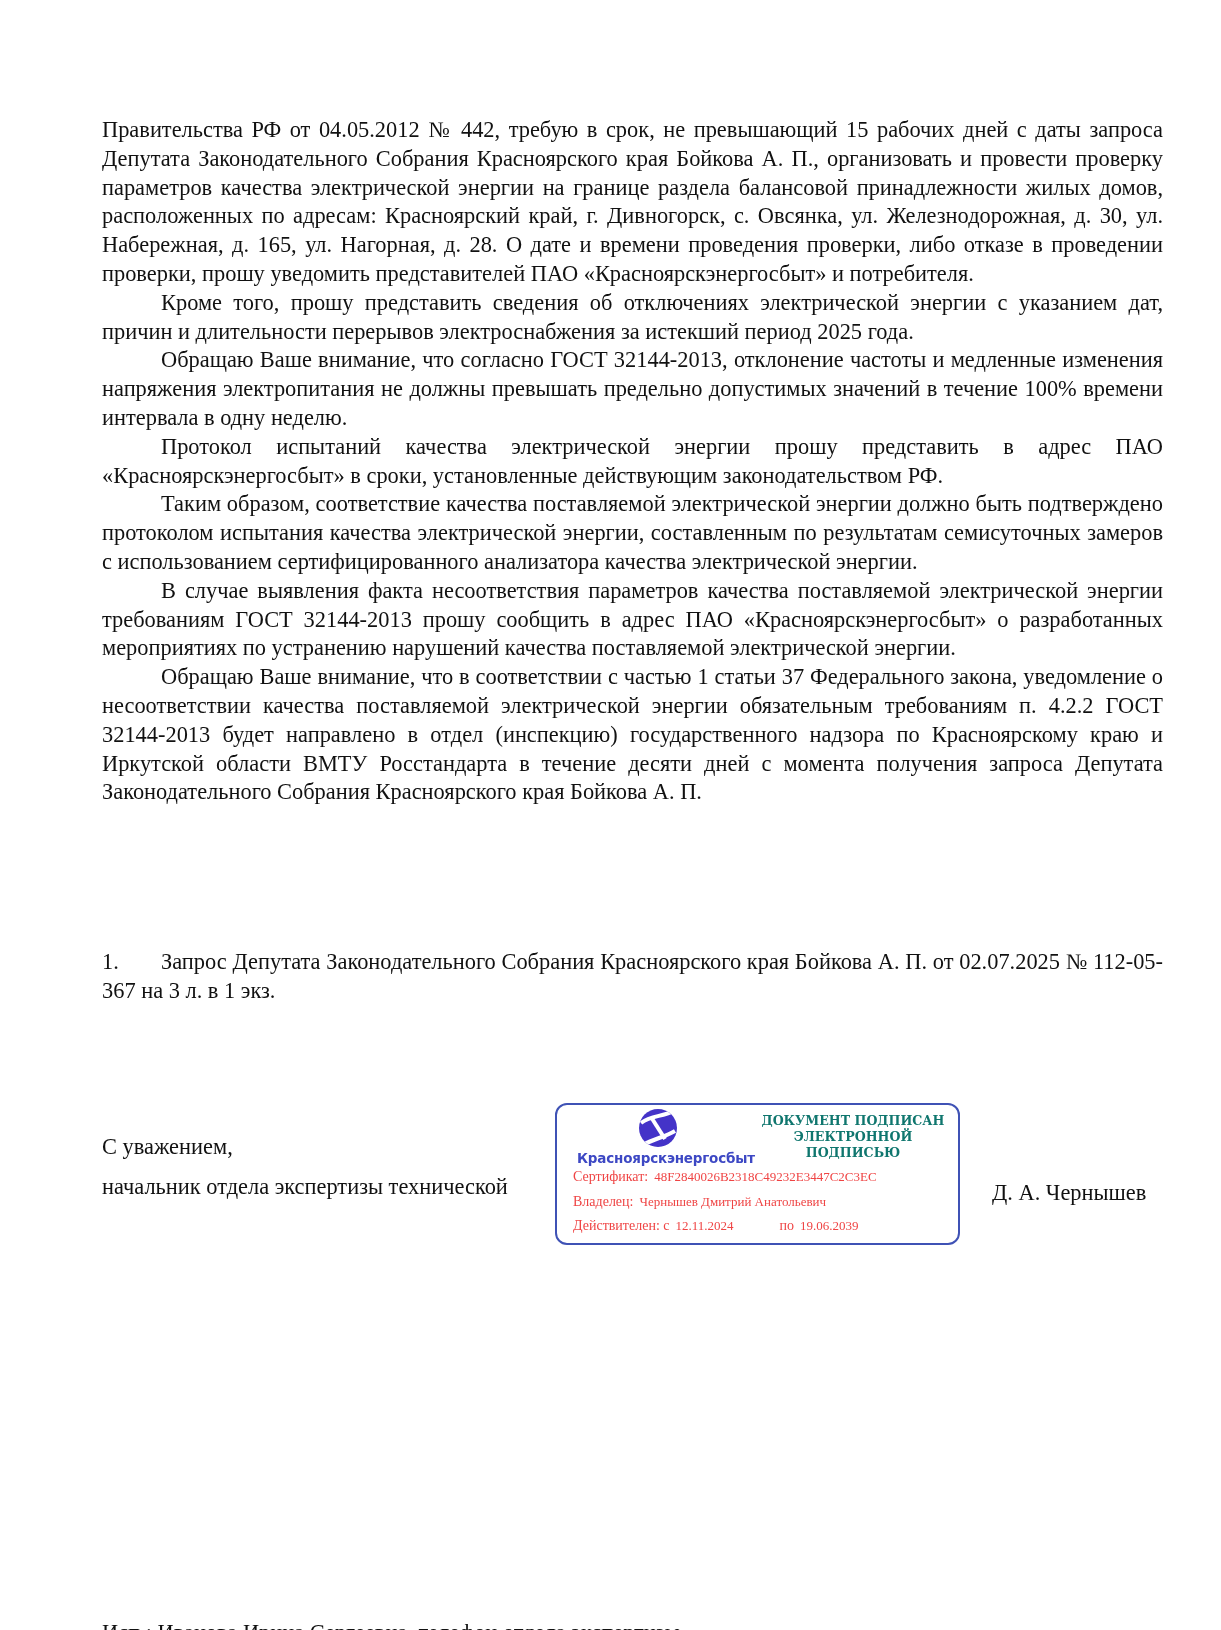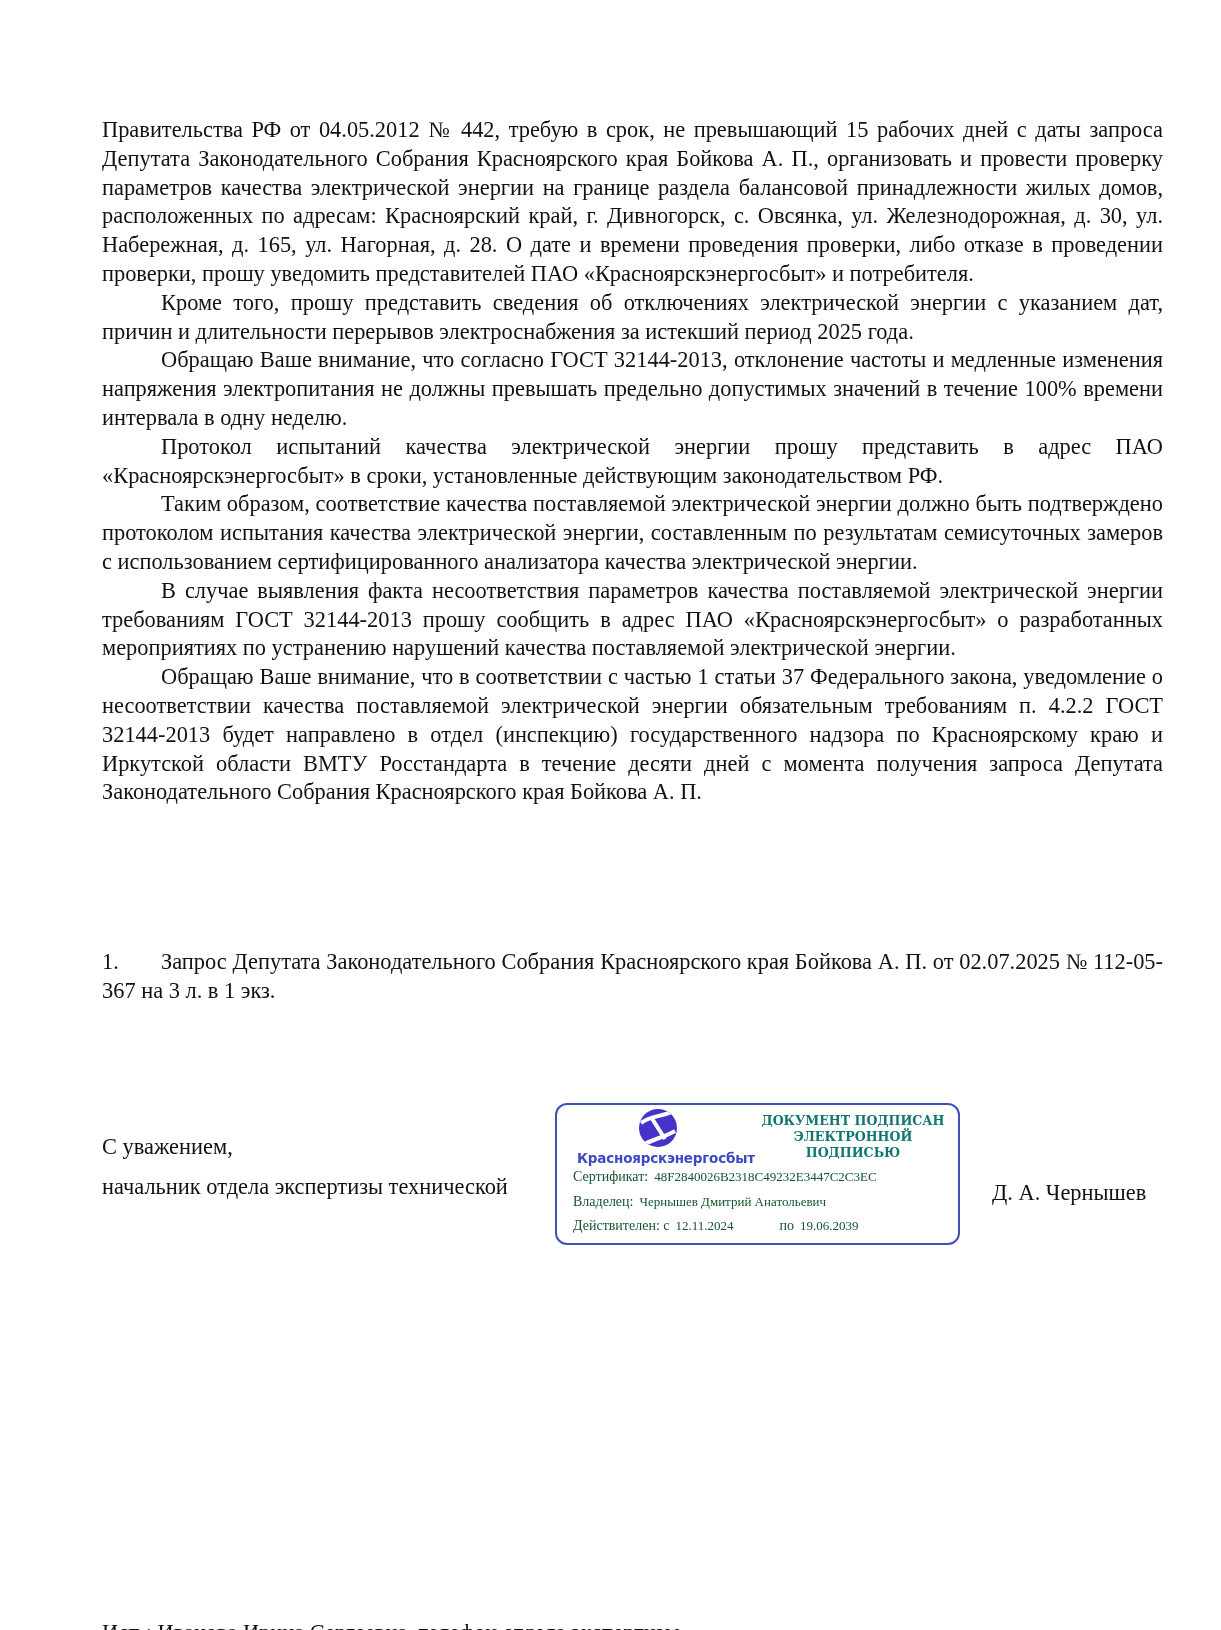--- a/index.html
+++ b/index.html
@@ -22,21 +22,21 @@
   .stamp { position:absolute; left:555px; top:1103px; width:405px; height:142px;
            border:2.5px solid #3f52b5; border-radius:12px; background:#fff;
            color:#3b49b8; box-sizing:border-box; }
   .stamp-logo { position:absolute; left:80px; top:2px; width:42px; height:42px; }
   .stamp-company { position:absolute; left:20px; top:36px; font-family:"DejaVu Sans","Liberation Sans",sans-serif;
                    font-weight:bold; font-size:13.5px; color:#3d48c4; letter-spacing:-0.2px;margin-top:9px; }
   .stamp-title { position:absolute; left:196px; top:8px; width:200px; text-align:center;
                  font-family:"DejaVu Serif","Liberation Serif",serif; font-weight:bold;
                  font-size:12.6px; line-height:16px; color:#0f766e; }
   .stamp-row { position:absolute; left:16px; font-family:"Liberation Serif",serif; font-size:14px;
-               color:#14532d; white-space:nowrap; }
+               color:#ef4444; white-space:nowrap; }
   .stamp-row .val { margin-left:6px; font-size:13px; }
   .stamp-row .gap { display:inline-block; width:46px; }
   .cutoff { position:absolute; left:102px; top:1620px; font-size:22.4px; white-space:nowrap;
             clip-path:inset(0 0 60% 0); }
 </style>
 </head>
 <body>
 
 <div class="page">
 

